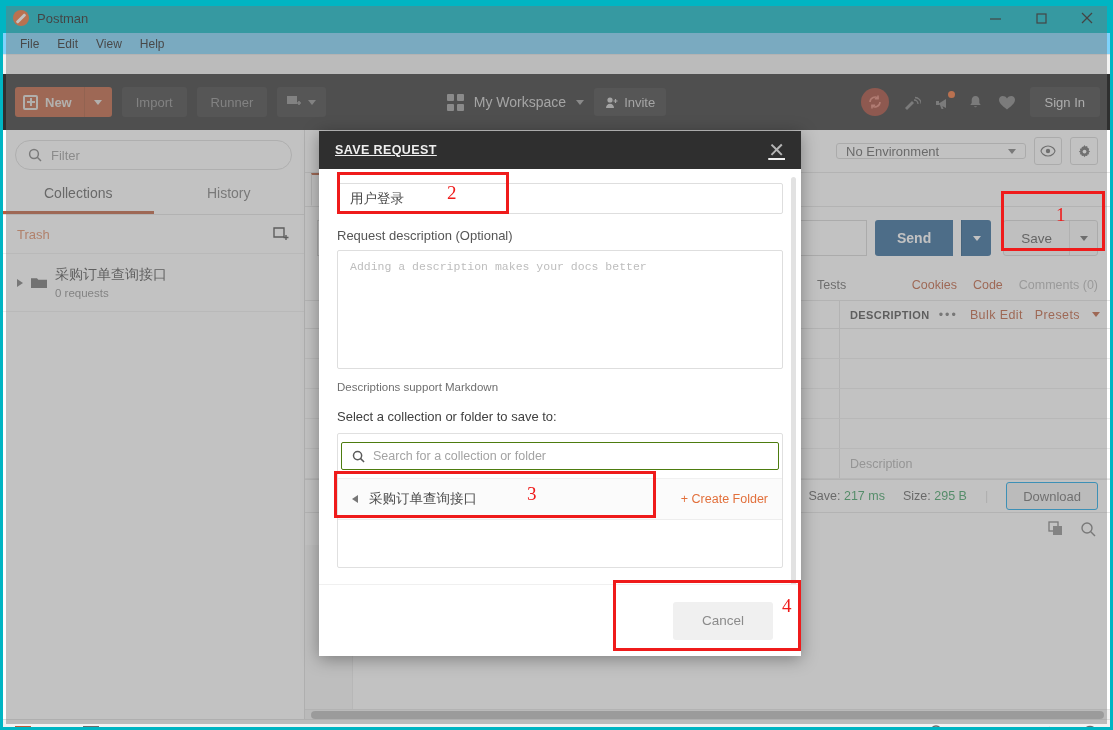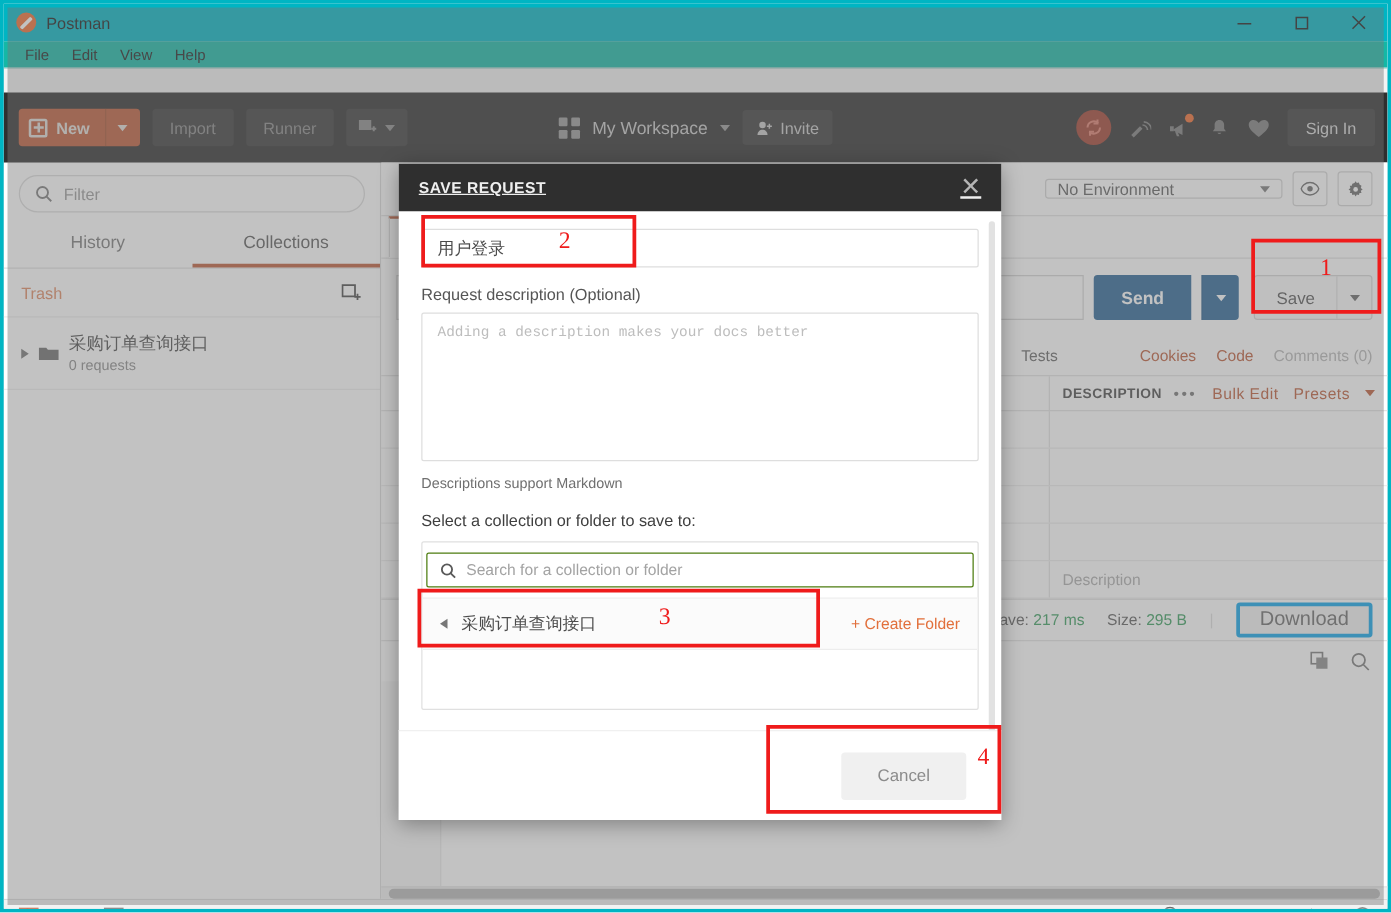--- a/index.html
+++ b/index.html
@@ -38,21 +38,21 @@
   .win-ctrls { position: absolute; right: 0; top: 0; height: 30px; display: flex; }
   .win-btn {
     width: 46px; height: 30px; display: flex;
     align-items: center; justify-content: center;
     color: #1b1b1b;
   }
   .win-btn svg { display: block; }
 
   
   .menubar {
-    height: 22px; background: #14b8a6;
+    height: 22px; background: #7dd3fc;
     display: flex; align-items: center; padding-left: 8px;
     border-bottom: 1px solid #e3e3e3;
   }
   .menu-item {
     font-size: 12px; color: #222; padding: 0 9px; line-height: 22px;
   }
 
   
   .apptoolbar {
     height: 56px; background: #2f2f2f;
@@ -235,22 +235,22 @@
   .kv-ph { color: #adadad; font-size: 12.5px; }
 
   .resp-bar {
     display: flex; align-items: center; height: 34px; gap: 18px;
     padding: 0 12px; border-top: 1px solid #e4e4e4; border-bottom: 1px solid #e4e4e4;
     font-size: 12.5px; color: #5e5e5e;
   }
   .resp-stat { color: #3a9e5f; }
   .green { color: #3a9e5f; }
   .btn-download {
-    margin-left: auto; height: 28px; border: 3px solid #0ea5e9; background: #f3f3f3;
-    color: #6a6a6a; font-size: 16px; display: flex; align-items: center; padding: 0 16px;
+    margin-left: auto; height: 28px; border: 1px solid #0ea5e9; background: #f3f3f3;
+    color: #6a6a6a; font-size: 13px; display: flex; align-items: center; padding: 0 16px;
     border-radius: 3px;
   }
   .resp-tools { display: flex; align-items: center; justify-content: flex-end; gap: 16px; height: 32px; padding-right: 14px; color: #7a7a7a; }
   .code-area { flex: 1; display: flex; font-family: "Liberation Mono", monospace; font-size: 12.5px; overflow: hidden; }
   .gutter { width: 48px; background: #f7f7f7; border-right: 1px solid #ececec; color: #a8a8a8; text-align: right; padding: 4px 8px 0 0; }
   .gutter div, .code-lines div { line-height: 19px; height: 19px; }
   .code-lines { padding: 4px 0 0 10px; color: #444; }
   .hscroll { height: 10px; background: #f1f1f1; border-top: 1px solid #e4e4e4; }
   .hscroll i { display: block; height: 8px; margin: 1px 6px; background: #b9b9b9; border-radius: 4px; }
 
@@ -457,22 +457,22 @@
           <span style="display:flex">
             <svg width="14" height="14" viewBox="0 0 14 14">
                 <circle cx="6" cy="6" r="4.4" fill="none" stroke="#7c7c7c" stroke-width="1.5"></circle>
                 <line x1="9.3" y1="9.3" x2="13" y2="13" stroke="#7c7c7c" stroke-width="1.5"></line>
               </svg>
           </span>
           <span class="ph">Filter</span>
         </div>
       </div>
       <div class="tabs-row">
+        <div class="side-tab active">Collections</div>
         <div class="side-tab">History</div>
-        <div class="side-tab active">Collections</div>
       </div>
       <div class="trash-row">
         <span class="trash-label">Trash</span>
         <span style="display:flex;color:#4a4a4a">
           <svg width="17" height="16" viewBox="0 0 17 16">
               <path d="M1 2h10v9H1z" fill="none" stroke="#4a4a4a" stroke-width="1.4"></path>
               <path d="M13 9v5M10.5 11.5h5" stroke="#4a4a4a" stroke-width="1.4"></path>
             </svg>
         </span>
       </div>

